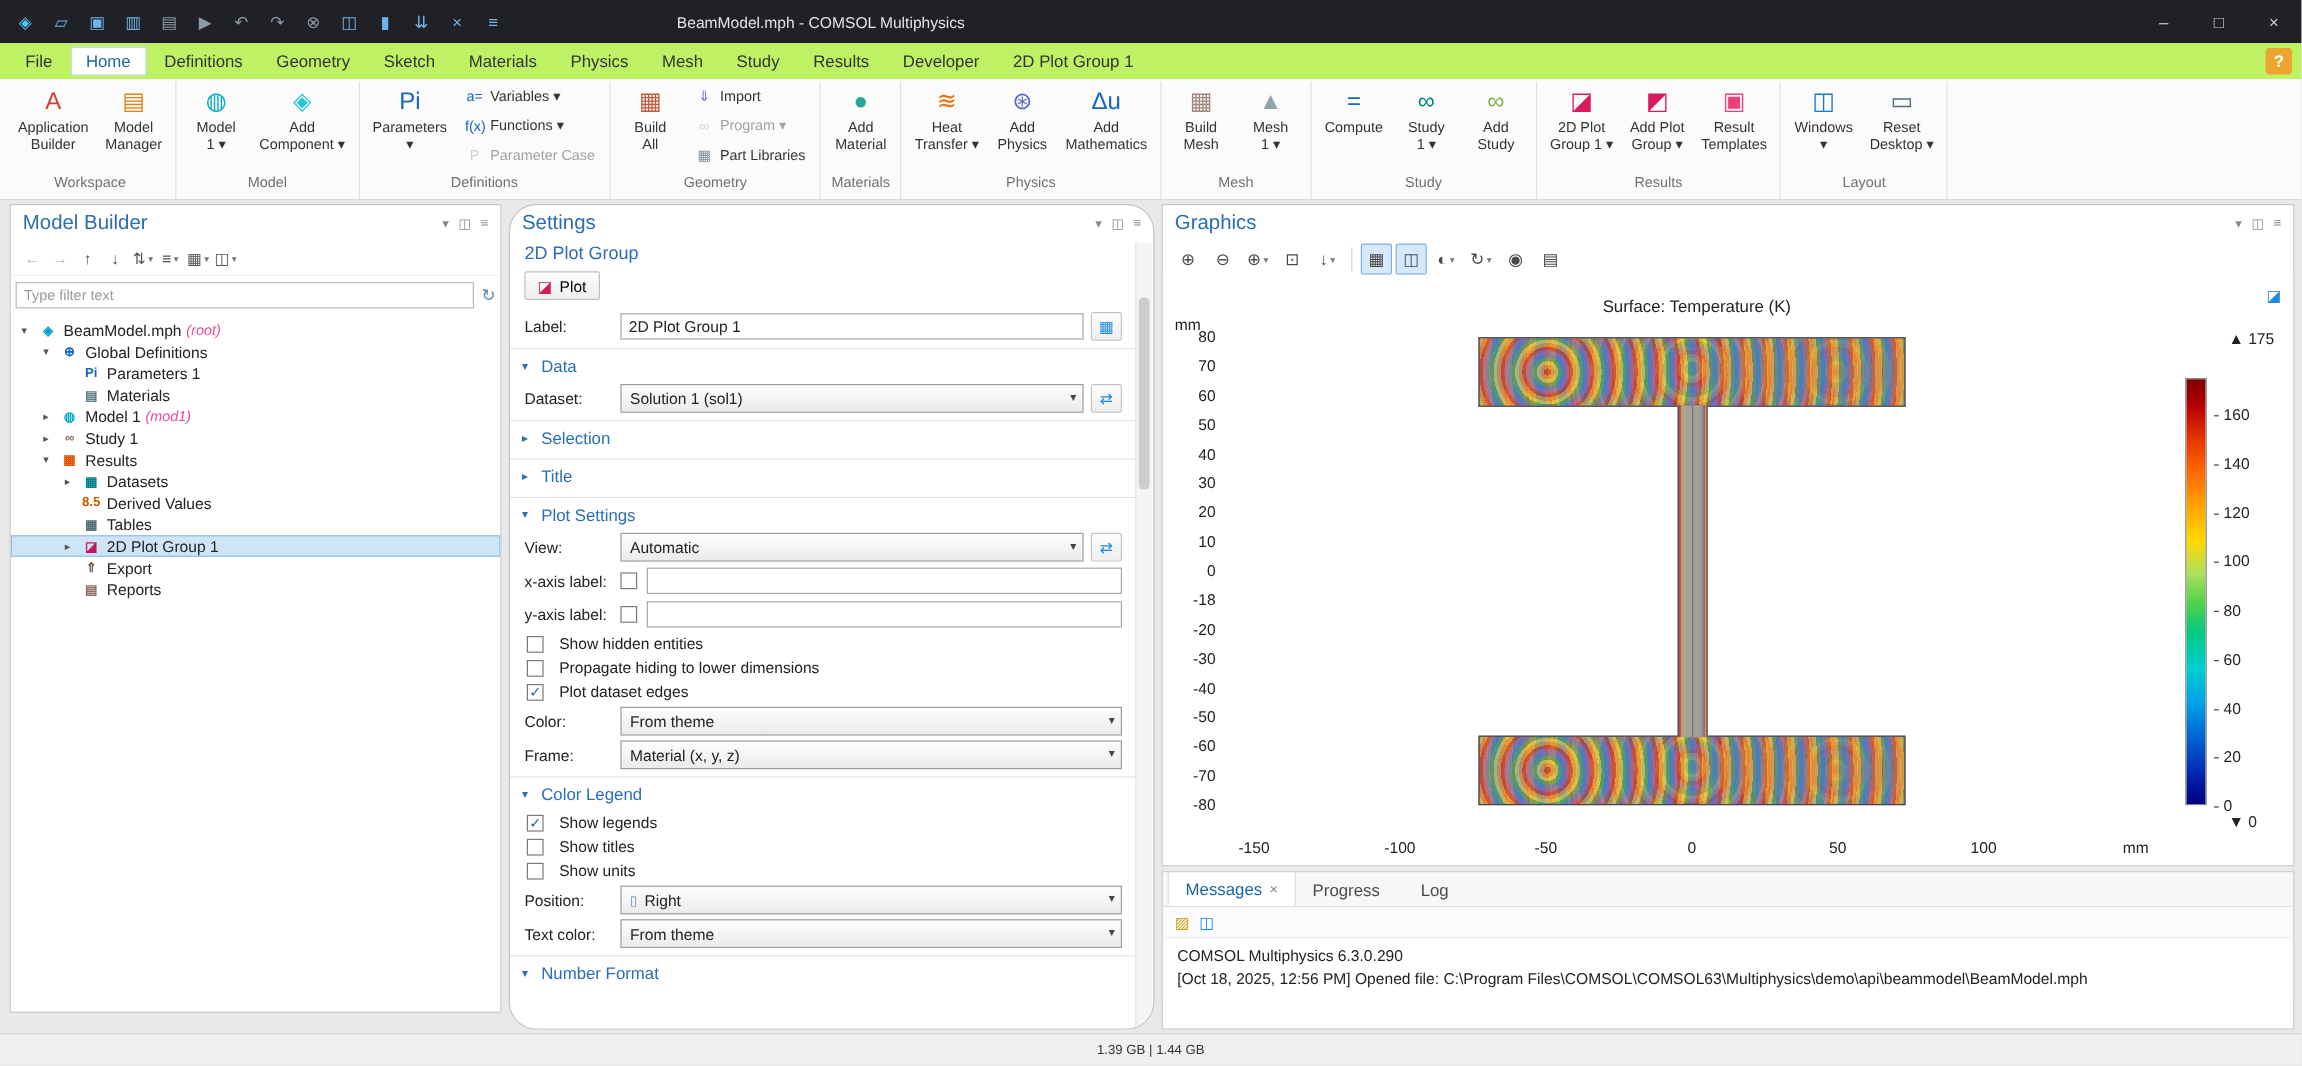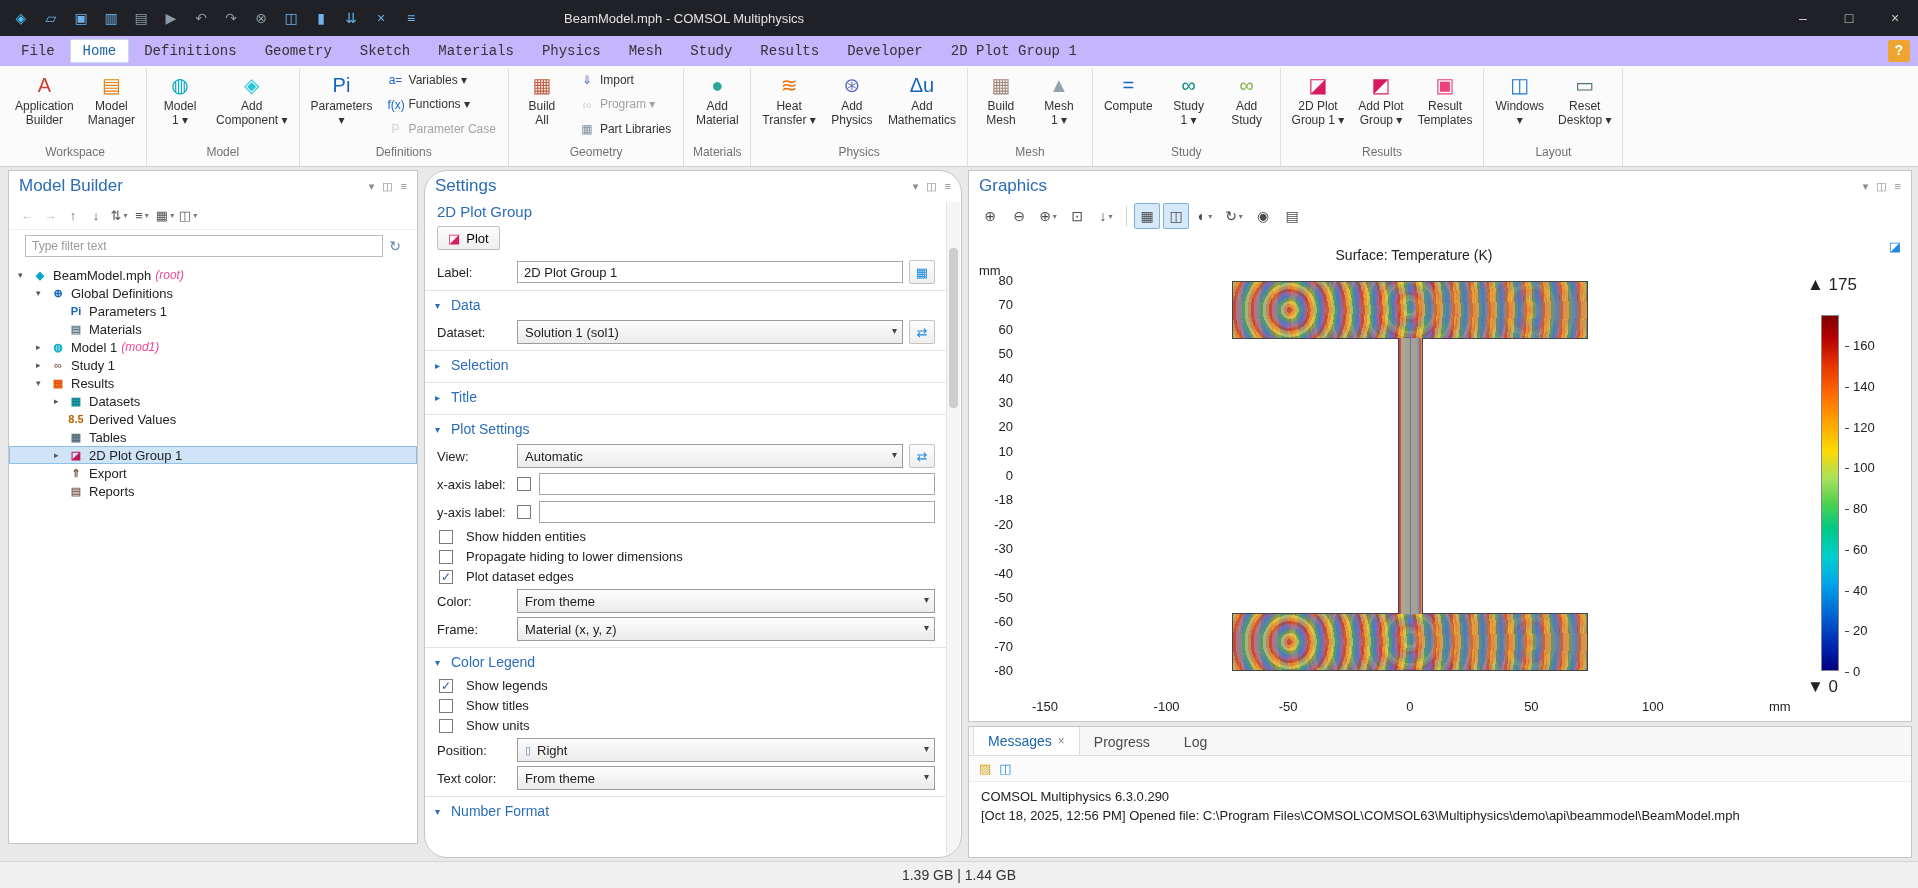--- a/index.html
+++ b/index.html
@@ -12,22 +12,22 @@
   #titlebar{position:absolute;top:0;left:0;right:0;height:36px;background:#1f2127;
     display:flex;align-items:center;color:#d8d8d8;}
   .tb-icons{display:flex;align-items:center;gap:4px;padding-left:8px;}
   .tb-icon{width:26px;height:26px;display:flex;align-items:center;justify-content:center;
     font-size:14px;cursor:default;border-radius:3px;}
   .tb-title{margin-left:140px;font-size:13px;color:#e3e3e3;white-space:nowrap;}
   .tb-controls{margin-left:auto;display:flex;height:36px;}
   .tb-ctl{width:46px;height:36px;display:flex;align-items:center;justify-content:center;
     font-size:14px;color:#cfcfcf;}
   
-  #menubar{position:absolute;top:36px;left:0;right:0;height:30px;background:#c4b5fd;
-    border-bottom:1px solid #e2e2e2;display:flex;align-items:center;padding:0 8px;font-family:Liberation Mono, monospace;}
+  #menubar{position:absolute;top:36px;left:0;right:0;height:30px;background:#bef264;
+    border-bottom:1px solid #e2e2e2;display:flex;align-items:center;padding:0 8px;}
   .menu-tabs{display:flex;align-items:center;gap:2px;height:100%;}
   .menu-tab{padding:3px 12px;font-size:14px;color:#333;border:1px solid transparent;border-radius:2px;}
   .menu-tab.active{background:#ffffff;border-color:#c8dbee;color:#1a66a8;}
   .help-btn{margin-left:auto;width:22px;height:22px;background:#eda52f;color:#fff;border-radius:3px;
     display:flex;align-items:center;justify-content:center;font-size:14px;font-weight:bold;}
   
   #ribbon{position:absolute;top:66px;left:0;right:0;height:101px;background:#fbfbfb;
     border-bottom:1px solid #cfcfcf;display:flex;align-items:stretch;padding:2px 4px 0 4px;box-sizing:border-box;}
   .rgroup{display:flex;flex-direction:column;border-right:1px solid #e0e0e0;padding:0 4px;flex:none;}
   .rgroup-items{display:flex;flex-flow:column wrap;height:74px;align-content:flex-start;}
@@ -51,21 +51,21 @@
   .panel-header{height:30px;display:flex;align-items:center;padding:0 10px;}
   .panel-title{font-size:17px;color:#2b6cb5;}
   .ph-icons{margin-left:auto;display:flex;gap:8px;}
   .ph-icon{font-size:11px;color:#8a8a8a;}
   
   .mb-toolbar{height:28px;display:flex;align-items:center;gap:3px;padding:0 8px;border-bottom:1px solid #efefef;}
   .mbt-btn{min-width:20px;height:22px;display:flex;align-items:center;justify-content:center;
     font-size:13px;color:#555;border-radius:2px;}
   .mbt-btn.disabled{opacity:.4;}
   .mbt-btn.arrow::after{content:"▾";font-size:8px;color:#777;margin-left:2px;}
-  .mb-filter{height:28px;display:flex;align-items:center;padding:2px 16px;gap:6px;}
+  .mb-filter{height:28px;display:flex;align-items:center;padding:2px 4px;gap:6px;}
   .mb-filter input{flex:1;height:20px;border:1px solid #bbb;font-size:12px;padding:0 6px;color:#333;
     font-family:"Liberation Sans",sans-serif;}
   .mb-filter input::placeholder{color:#9a9a9a;}
   .filter-refresh{color:#5b87b5;font-size:14px;}
   .tree{padding-top:4px;}
   .tree-row{display:flex;align-items:center;height:18px;font-size:13px;padding-left:8px;
     border:1px solid transparent;box-sizing:border-box;}
   .tree-row.d1{padding-left:26px;}
   .tree-row.d2{padding-left:44px;}
   .tree-row.selected{background:#cfe5f7;border-color:#8fc0e8;}
@@ -131,38 +131,38 @@
     border-left:1px solid #44444e;border-right:1px solid #44444e;box-sizing:border-box;
     background:
       linear-gradient(90deg, rgba(70,70,85,0) 46%, rgba(70,70,85,.45) 48%, rgba(70,70,85,.45) 52%, rgba(70,70,85,0) 54%),
       linear-gradient(90deg, rgba(163,161,156,0) 0%, rgba(163,161,156,1) 26%, rgba(163,161,156,1) 74%, rgba(163,161,156,0) 100%),
       repeating-linear-gradient(90deg, rgba(198,40,40,.8) 0 2px, rgba(240,150,40,.8) 2px 4px, rgba(230,220,70,.8) 4px 6px, rgba(70,165,75,.8) 6px 8px, rgba(60,120,205,.8) 8px 10px),
       #a3a19c;}
   .colorbar{position:absolute;left:852px;top:86px;width:18px;height:356px;border:1px solid #888;box-sizing:border-box;
     background:linear-gradient(to bottom,
       #7e0000 0%, #b30000 6%, #e53500 14%, #ff6a00 22%, #ffa400 30%, #ffd900 38%,
       #a8e05f 46%, #4ed04e 53%, #00c985 60%, #00cfd0 68%, #00a2e8 76%, #0060d0 85%, #0026b0 93%, #000080 100%);}
-  .cb-max,.cb-min{position:absolute;left:838px;font-size:17px;color:#222;}
+  .cb-max,.cb-min{position:absolute;left:888px;font-size:13px;color:#222;}
   .cb-max{top:46px;}
   .cb-min{top:448px;}
   .cb-ticks{position:absolute;left:876px;top:110px;height:339px;display:flex;flex-direction:column;justify-content:space-between;}
   .cb-ticks span{font-size:13px;color:#222;line-height:13px;}
   .cb-ticks span::before{content:"";display:inline-block;width:4px;height:1px;background:#444;margin-right:4px;vertical-align:middle;}
   .corner-icon{position:absolute;right:10px;top:10px;font-size:13px;}
   
   .msg-tabs{height:28px;display:flex;align-items:flex-end;background:#f7f7f7;border-bottom:1px solid #dcdcdc;padding:0 4px;}
   .msg-tab{padding:0 14px;height:27px;display:flex;align-items:center;font-size:14px;color:#4a4a4a;gap:6px;}
   .msg-tab.active{background:#fff;color:#1a66a8;border:1px solid #dcdcdc;border-bottom:1px solid #fff;}
   .tab-close{color:#888;font-size:12px;}
   .msg-toolbar{height:25px;display:flex;align-items:center;gap:8px;padding:0 10px;background:#fbfbfb;border-bottom:1px solid #ececec;}
   .msg-icon{font-size:13px;}
   .msg-lines{padding:5px 12px;font-size:13px;color:#222;line-height:19px;background:#fff;}
   
   #statusbar{position:absolute;bottom:0;left:0;right:0;height:26px;background:#f0f0f0;
-    border-top:1px solid #d5d5d5;display:flex;align-items:center;justify-content:center;font-size:14px;color:#333;}
+    border-top:1px solid #d5d5d5;display:flex;align-items:center;justify-content:center;font-size:11px;color:#333;}
 </style>
 </head>
 <body>
 
 <div id="titlebar">
   <div class="tb-icons">
 
       <span class="tb-icon" style="color: rgb(79, 195, 247);">◈</span>
 
       <span class="tb-icon" style="color: rgb(111, 179, 232);">▱</span>

